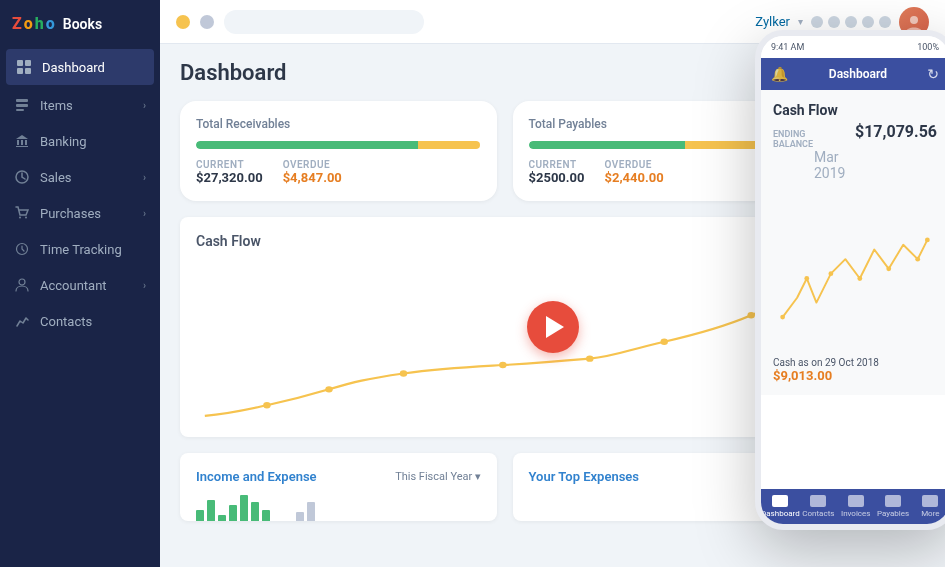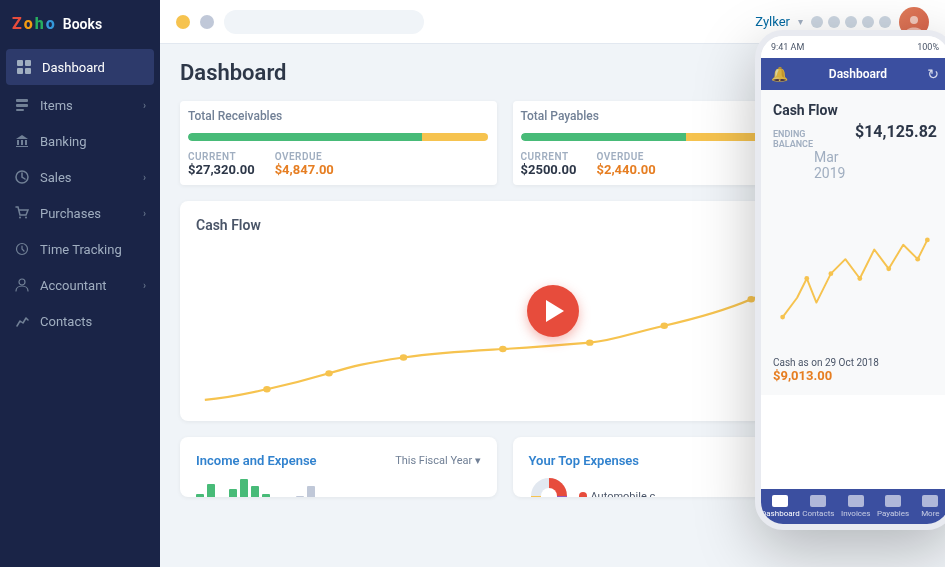--- a/index.html
+++ b/index.html
@@ -169,22 +169,22 @@
     }
 
     .cards-row {
       display: flex;
       gap: 16px;
       margin-bottom: 16px;
     }
 
     .card {
       background: #fff;
-      border-radius: 4px;
-      padding: 8px;
+      border-radius: 16px;
+      padding: 16px;
       flex: 1;
       box-shadow: 0 1px 4px rgba(0,0,0,0.06);
     }
 
     .card-title {
       font-size: 12px;
       color: #718096;
       margin-bottom: 10px;
       font-weight: 500;
     }
@@ -301,21 +301,21 @@
     .bottom-cards {
       display: flex;
       gap: 16px;
     }
 
     .bottom-card {
       background: #fff;
       border-radius: 8px;
       padding: 16px;
       flex: 1;
-      height: 60px;
+      height: 68px;
       box-shadow: 0 1px 4px rgba(0,0,0,0.06);
       overflow: hidden;
     }
 
     .bottom-card-header {
       display: flex;
       justify-content: space-between;
       align-items: center;
       margin-bottom: 8px;
     }
@@ -702,35 +702,20 @@
             <div style="width:20px;"></div>
             <div class="mini-bar" style="height:18px;background:#c0c8d8;"></div>
             <div class="mini-bar" style="height:28px;background:#c0c8d8;"></div>
           </div>
         </div>
 
         <div class="bottom-card">
           <div class="bottom-card-header">
             <span class="bottom-card-title">Your Top Expenses</span>
           </div>
-          <div style="display:flex;align-items:center;gap:10px;">
-            <svg class="mini-pie" viewBox="0 0 40 40">
-              <circle cx="20" cy="20" r="18" fill="#e2e8f0"></circle>
-              <path d="M20,20 L20,2 A18,18 0 0,1 38,20 Z" fill="#e74c3c"></path>
-              <path d="M20,20 L38,20 A18,18 0 0,1 20,38 Z" fill="#9b59b6"></path>
-              <path d="M20,20 L20,38 A18,18 0 0,1 2,20 Z" fill="#f6c34f"></path>
-              <circle cx="20" cy="20" r="8" fill="white"></circle>
-            </svg>
-            <div>
-              <div style="display:flex;align-items:center;gap:4px;">
-                <div style="width:8px;height:8px;border-radius:50%;background:#e74c3c;"></div>
-                <span style="font-size:11px;color:#4a5568;">Automobile c</span>
-              </div>
-            </div>
-          </div>
         </div>
 
         <div style="width:80px;flex-shrink:0;"></div>
       </div>
     </div>
   </div>
 
   <div class="phone-overlay">
     <div class="phone-screen">
 
@@ -746,21 +731,21 @@
       </div>
 
       <div class="phone-content">
         <div class="phone-cash-flow-title">Cash Flow</div>
         <div style="margin-top:4px;">
           <div style="display:flex;gap:8px;align-items:baseline;">
             <div>
               <div class="phone-balance-label">ENDING BALANCE</div>
               <div style="font-size:14px;color:#a0aec0;margin-left:41px;">Mar 2019</div>
             </div>
-            <div class="phone-balance-amount" style="margin-left:auto;">$14,125.82</div>
+            <div class="phone-balance-amount" style="margin-left:auto;">$17,079.56</div>
           </div>
         </div>
 
         <div class="phone-chart-area">
           <svg width="100%" height="150" viewBox="0 0 170 150">
             <path d="M 10,130 L 25,110 L 35,90 L 45,115 L 60,85 L 75,70 L 90,90 L 105,60 L 120,80 L 135,55 L 150,70 L 160,50" fill="none" stroke="#f6c34f" stroke-width="2" stroke-linecap="round" stroke-linejoin="round"></path>
             <circle cx="10" cy="130" r="2.5" fill="#f6c34f"></circle>
             <circle cx="35" cy="90" r="2.5" fill="#f6c34f"></circle>
             <circle cx="60" cy="85" r="2.5" fill="#f6c34f"></circle>
             <circle cx="90" cy="90" r="2.5" fill="#f6c34f"></circle>

